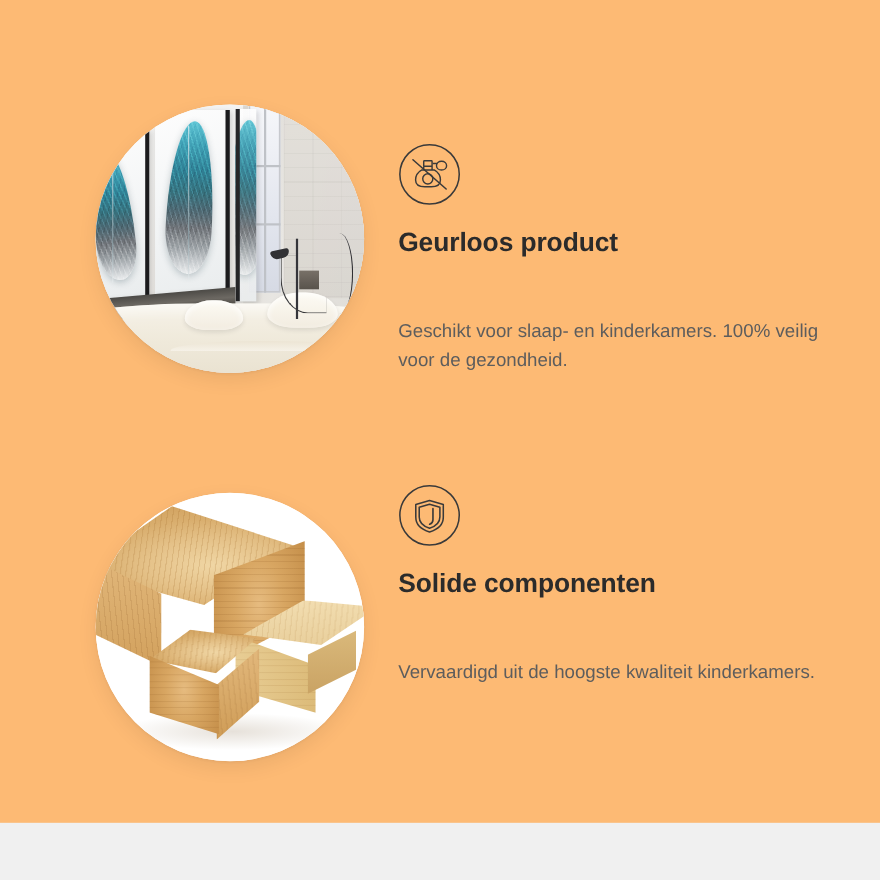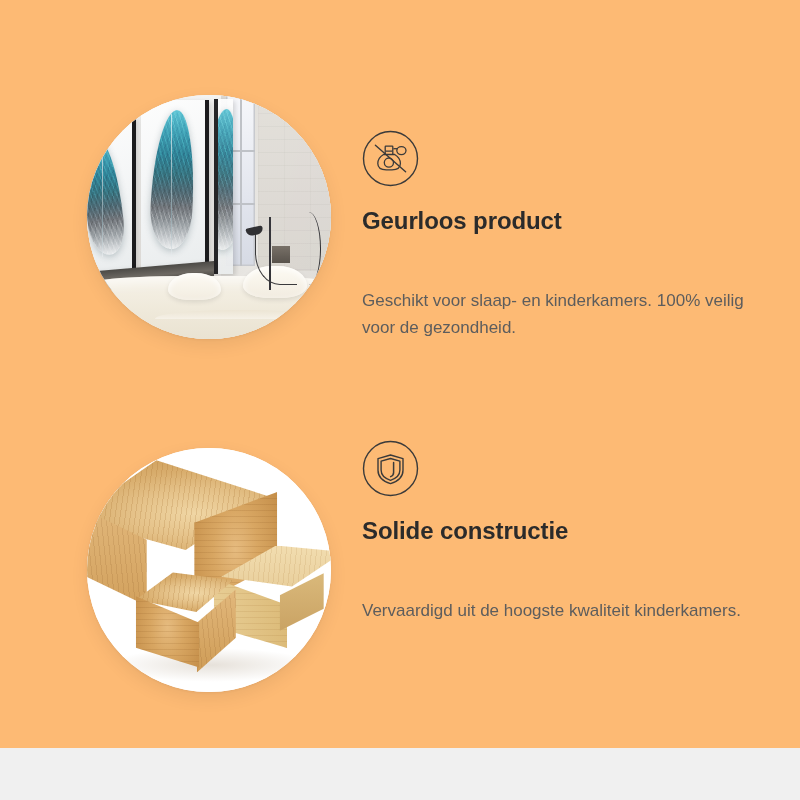--- a/index.html
+++ b/index.html
@@ -506,19 +506,19 @@
           <path d="M28.5 15.0 L41.0 18.6 L41.0 30.2 C41.0 37.0 35.6 41.4 28.5 43.6
                    C21.4 41.4 16.0 37.0 16.0 30.2 L16.0 18.6 Z" stroke="#3a3a3a" stroke-width="1.4" stroke-linejoin="round"></path>
 
           <path d="M28.5 18.5 L37.9 21.2 L37.9 30.1 C37.9 35.2 33.9 38.6 28.5 40.3
                    C23.1 38.6 19.1 35.2 19.1 30.1 L19.1 21.2 Z" stroke="#3a3a3a" stroke-width="1.4" stroke-linejoin="round"></path>
 
           <path d="M31.6 22.4 L31.6 32.4 C31.6 34.6 30.4 35.9 28.6 36.6" stroke="#3a3a3a" stroke-width="1.5" stroke-linecap="round"></path>
         </svg>
       </div>
 
-      <h2 class="f-title">Solide constructie</h2>
+      <h2 class="f-title">Solide componenten</h2>
 
       <p class="f-desc">Vervaardigd uit de hoogste kwaliteit kinderkamers.</p>
     </div>
   </section>
 
 </div>
 
 </body></html>

